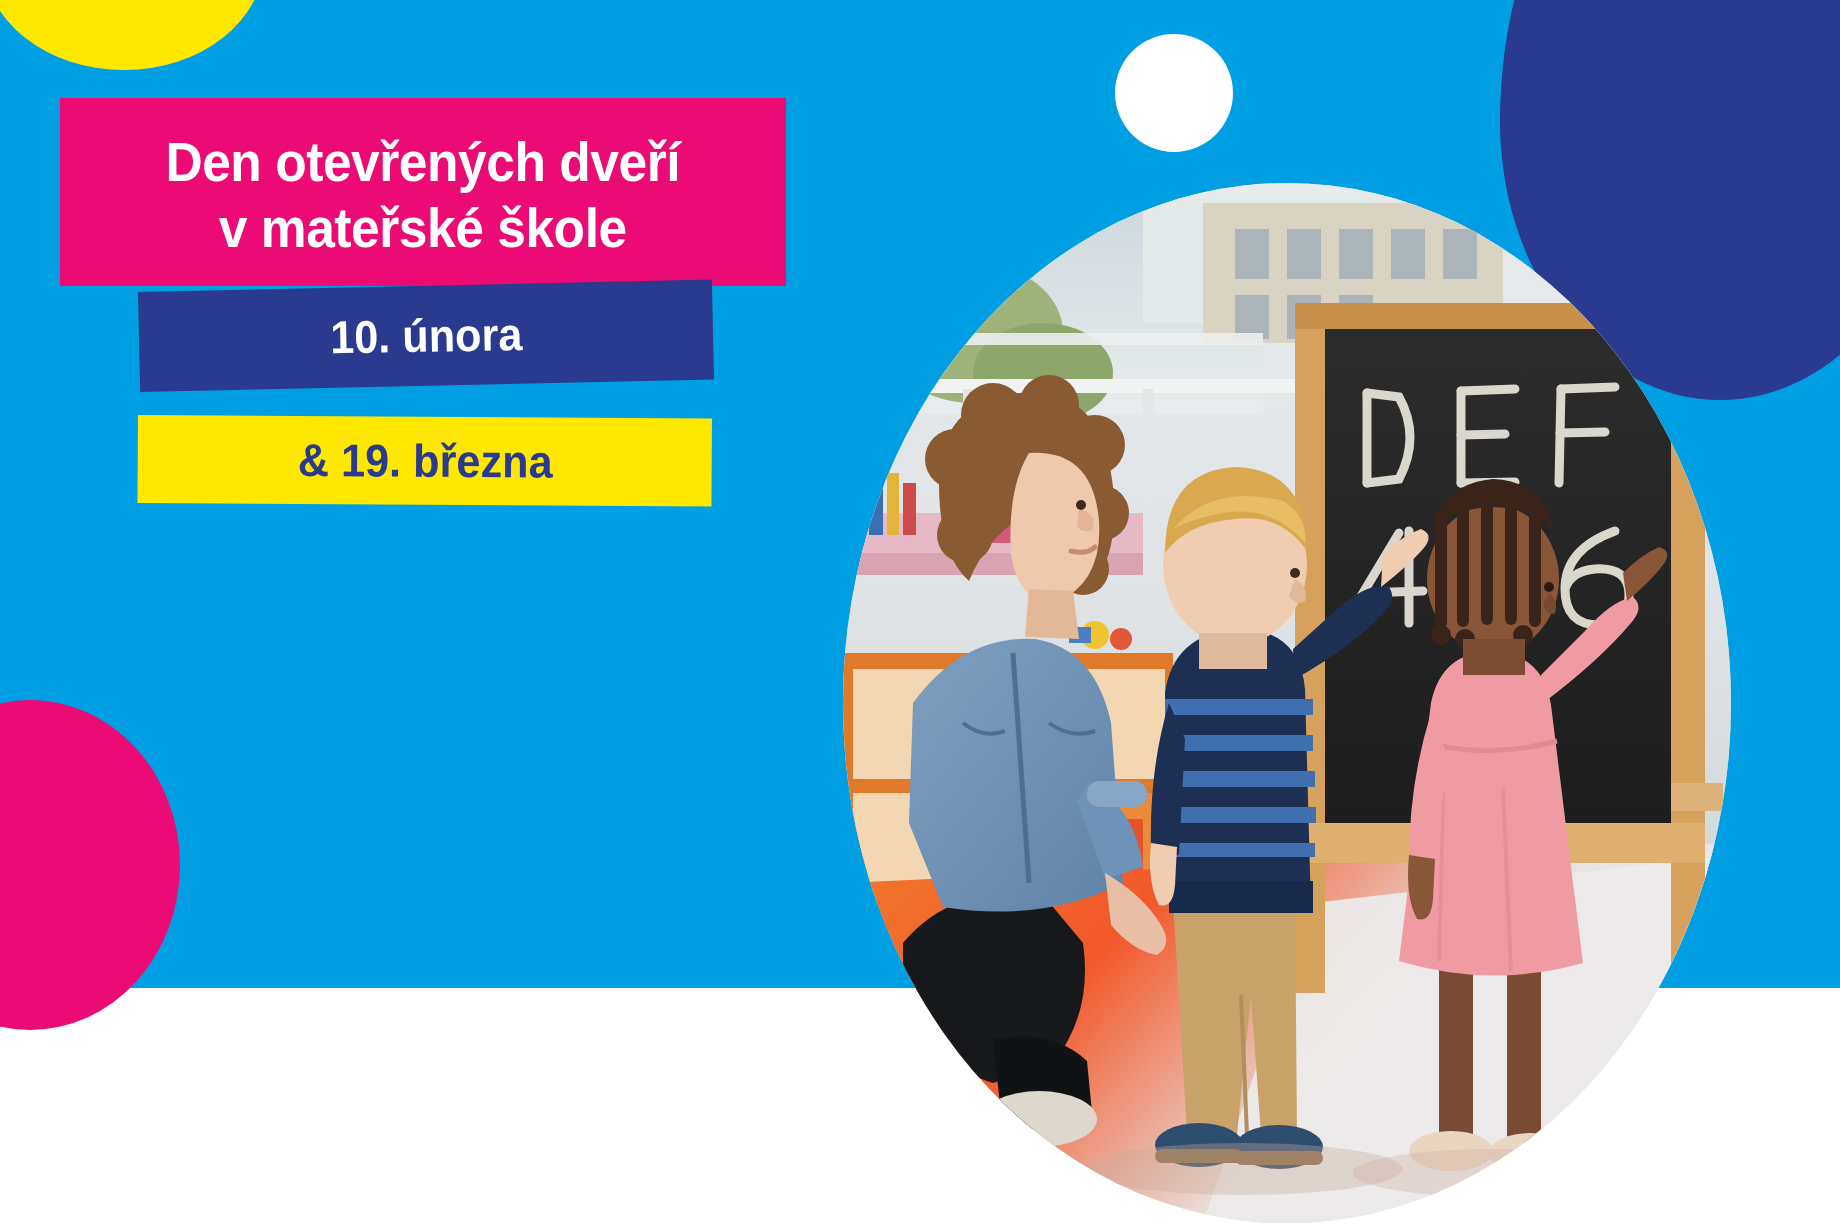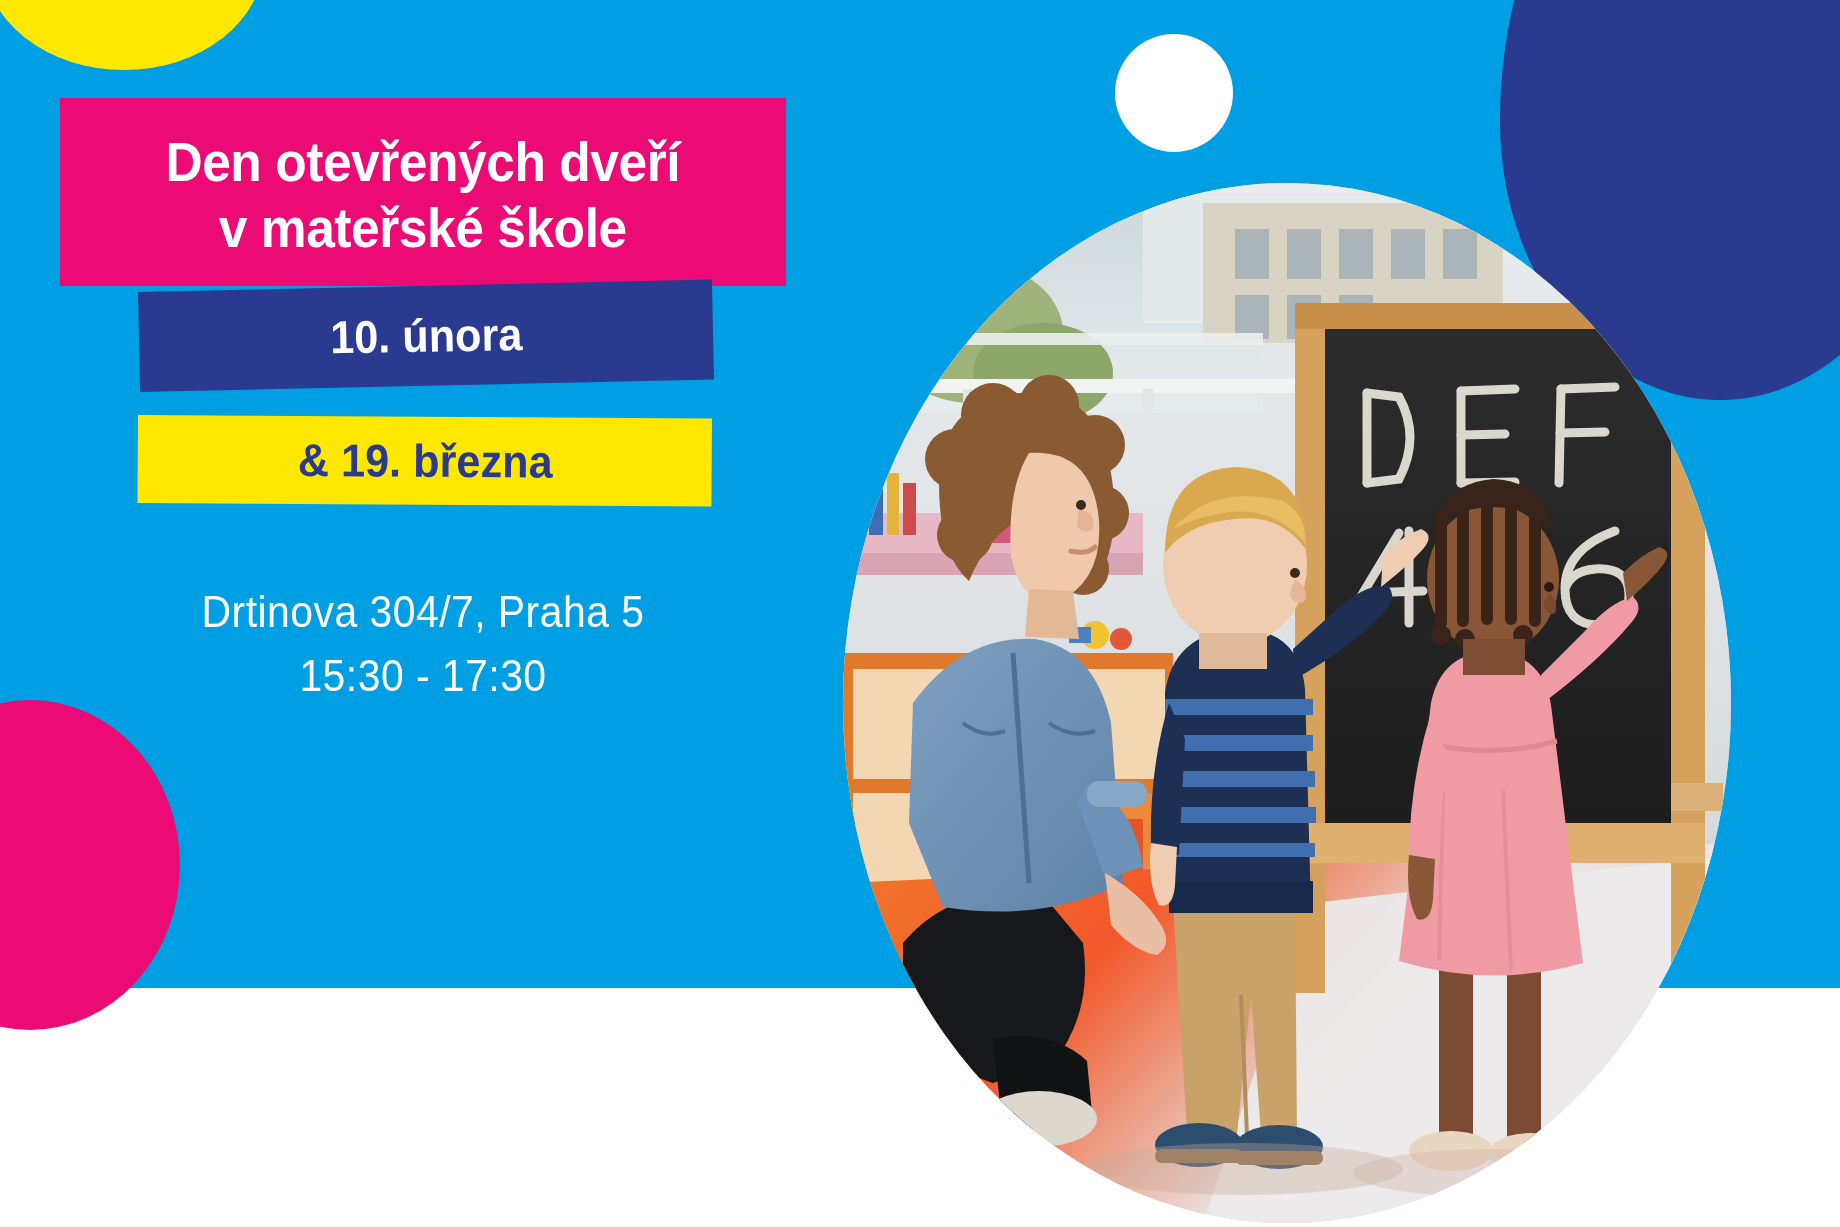--- a/index.html
+++ b/index.html
@@ -380,18 +380,14 @@
   </div>
 
   <div class="date-banner-navy">
     <span class="date-navy-text">10. února</span>
   </div>
 
   <div class="date-banner-yellow">
     <span class="date-yellow-text">&amp; 19. března</span>
   </div>
 
-  <div class="address-block">
-    <span class="addr-line">Drtinova 304/7, Praha 5</span>
-    <span class="addr-line">15:30 - 17:30</span>
-  </div>
 
 </div>
 
 </body></html>

